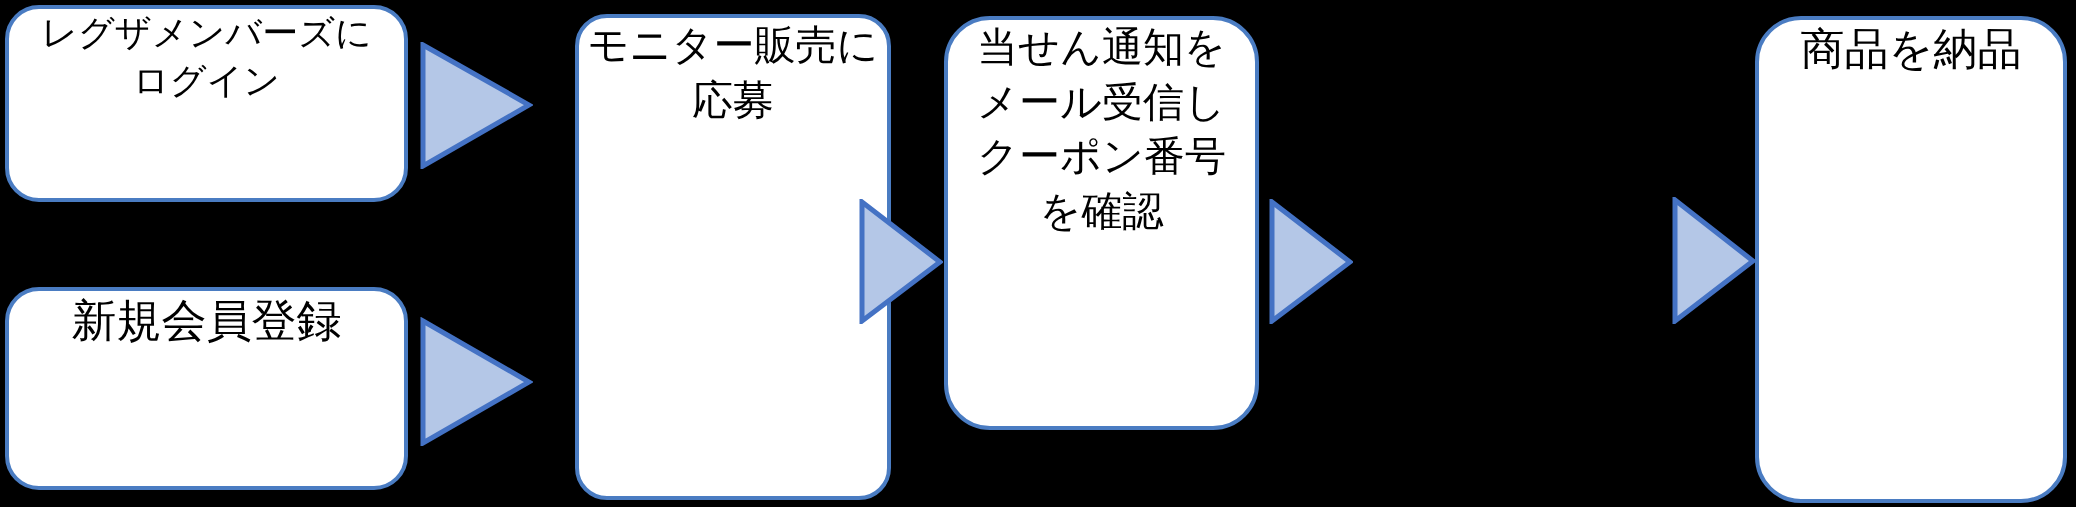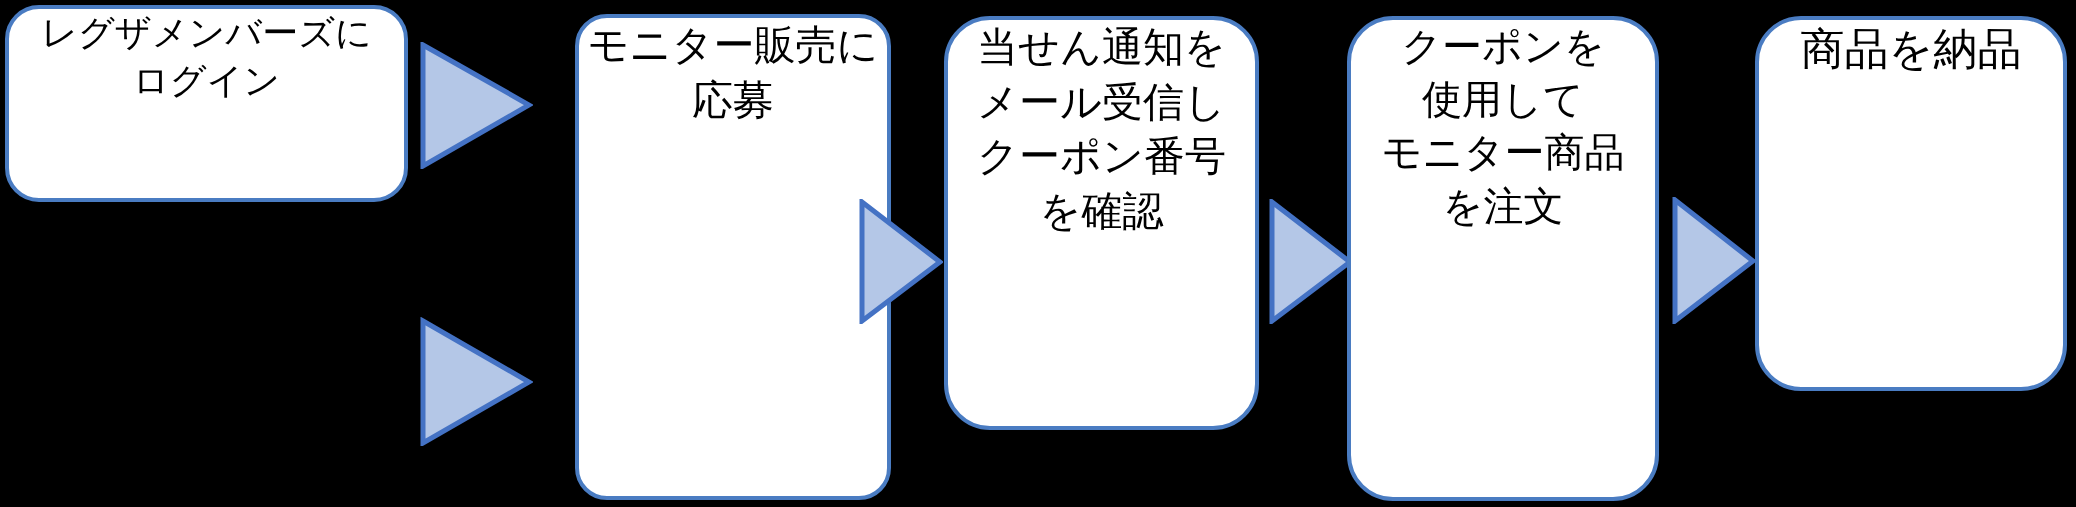--- a/index.html
+++ b/index.html
@@ -30,21 +30,21 @@
     color: var(--text, #000);
     line-height: 1.33;
   }
   
   .box-1 { left: 5px;    top: 5px;   width: 403px; height: 197px; border-radius: 34px; }
   .box-2 { left: 5px;    top: 287px; width: 403px; height: 203px; border-radius: 34px; }
   
   .box-3 { left: 535px;  top: 14px;  width: 316px; height: 486px; border-radius: 32px; margin-left: 40px; }
   .box-4 { left: 944px;  top: 16px;  width: 315px; height: 414px; border-radius: 46px; }
   .box-5 { left: 1347px; top: 16px;  width: 312px; height: 485px; border-radius: 46px; }
-  .box-6 { left: 1755px; top: 16px;  width: 312px; height: 375px; border-radius: 46px; }
+  .box-6 { left: 1755px; top: 16px;  width: 312px; height: 487px; border-radius: 46px; }
 
   .box-1 .label { font-size: 36px; }
   .box-2 .label { font-size: 45px; }
   .box-3 .label { font-size: 41px; }
   .box-4 .label { font-size: 41px; }
   .box-5 .label { font-size: 40px; }
   .box-6 .label { font-size: 44px; }
 
   .flow-arrow {
     position: absolute;
@@ -65,20 +65,23 @@
 </head>
 <body>
 
 <div class="canvas">
 
   <div class="step-box box-1">
     <span class="label">レグザメンバーズに
 ログイン</span>
   </div>
 
+  <div class="step-box box-2">
+    <span class="label">新規会員登録</span>
+  </div>
 
   <svg class="flow-arrow arrow-1" width="113" height="127" viewBox="0 0 113 127" xmlns="http://www.w3.org/2000/svg">
     <polygon points="3,3 109,63 3,124"></polygon>
   </svg>
 
   <svg class="flow-arrow arrow-2" width="113" height="129" viewBox="0 0 113 129" xmlns="http://www.w3.org/2000/svg">
     <polygon points="3,4 109,65 3,126"></polygon>
   </svg>
 
   <div class="step-box box-3">
@@ -94,26 +97,20 @@
     <span class="label">当せん通知を
 メール受信し
 クーポン番号
 を確認</span>
   </div>
 
   <svg class="flow-arrow arrow-4" width="84" height="125" viewBox="0 0 84 125" xmlns="http://www.w3.org/2000/svg">
     <polygon points="3,3 81,63 3,122"></polygon>
   </svg>
 
-  <div class="step-box box-5">
-    <span class="label">クーポンを
-使用して
-モニター商品
-を注文</span>
-  </div>
 
   <svg class="flow-arrow arrow-5" width="84" height="127" viewBox="0 0 84 127" xmlns="http://www.w3.org/2000/svg">
     <polygon points="3,3 81,64 3,124"></polygon>
   </svg>
 
   <div class="step-box box-6">
     <span class="label">商品を納品</span>
   </div>
 
 </div>

